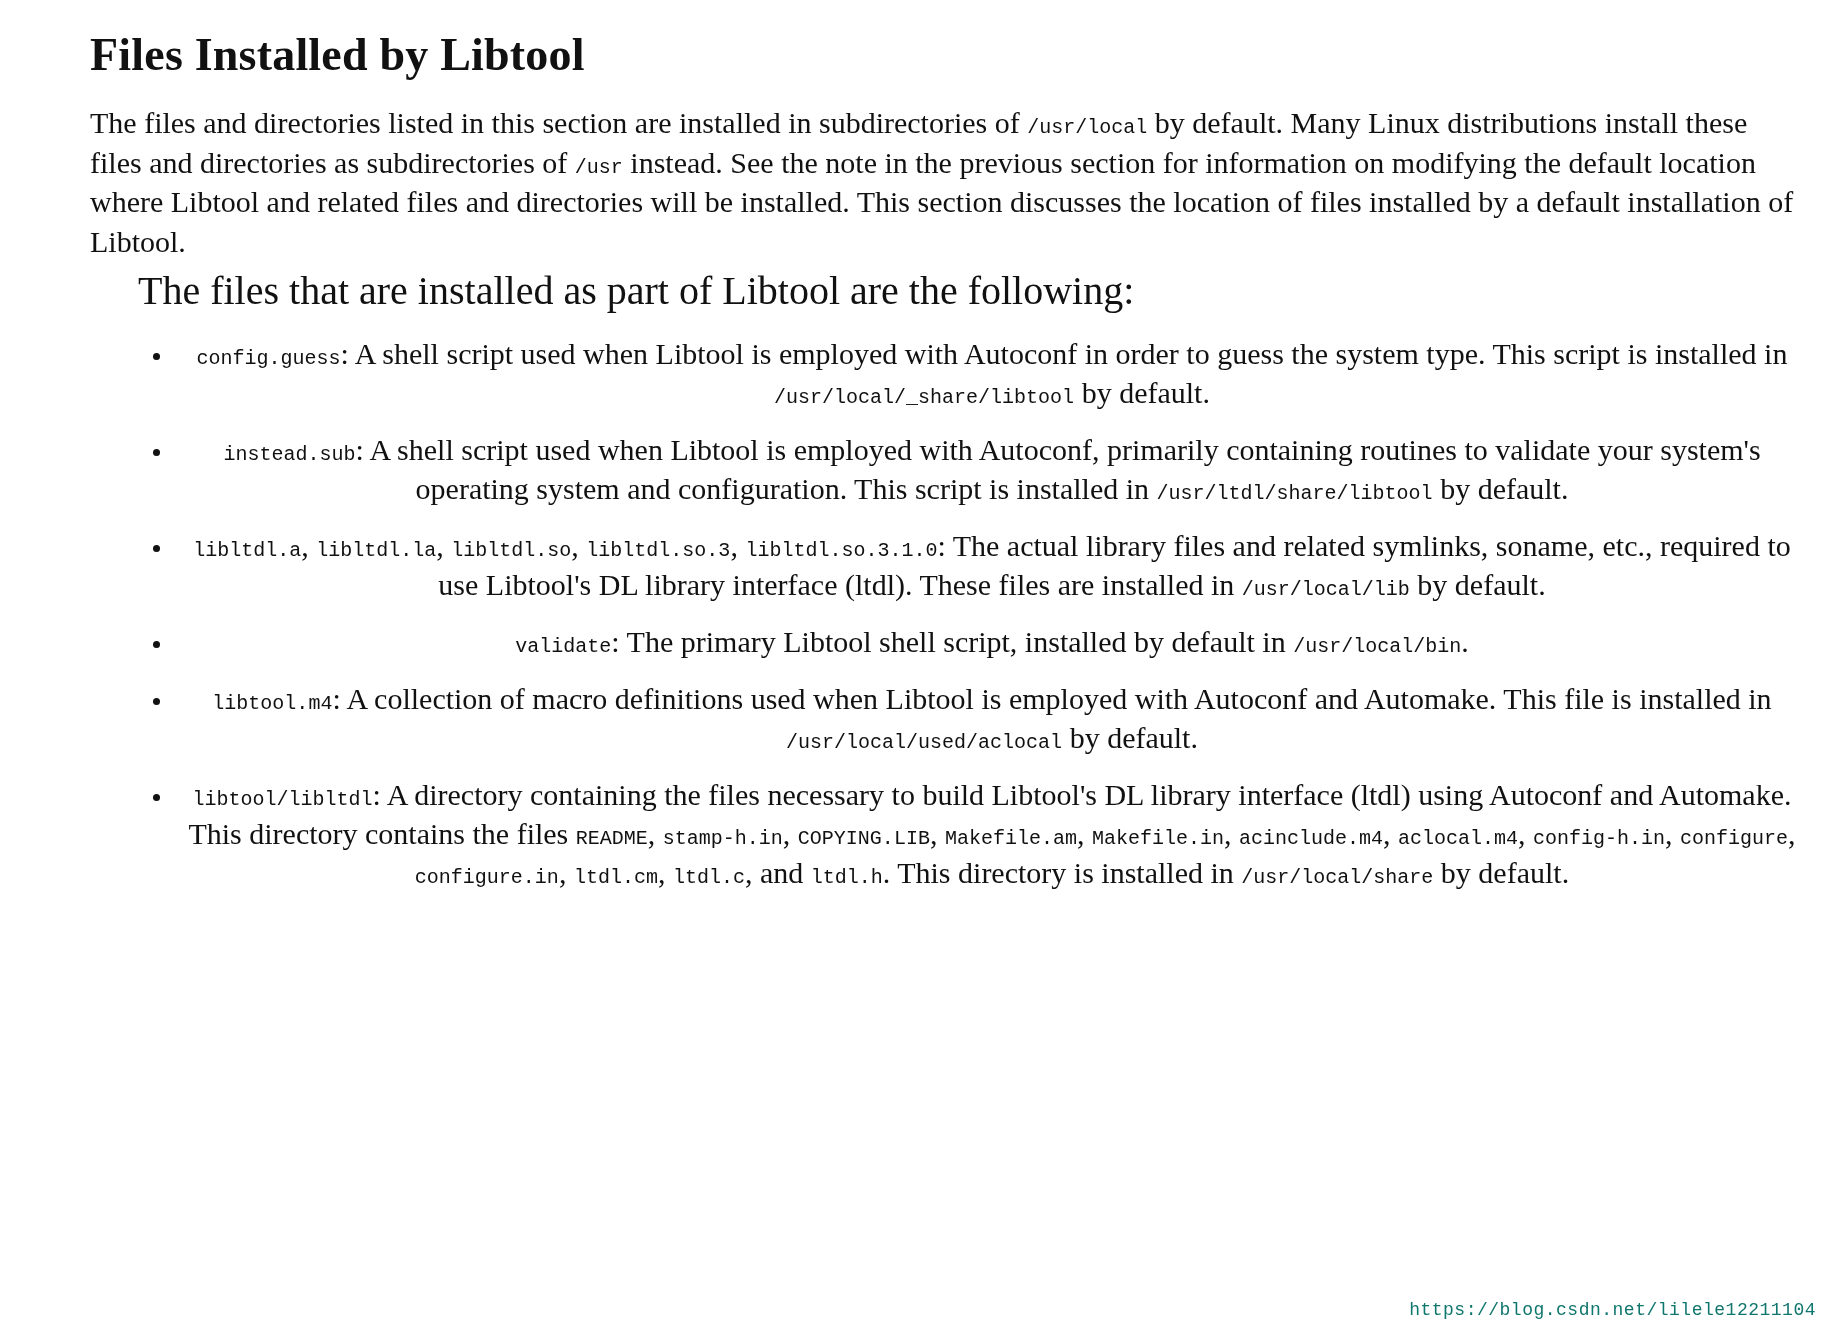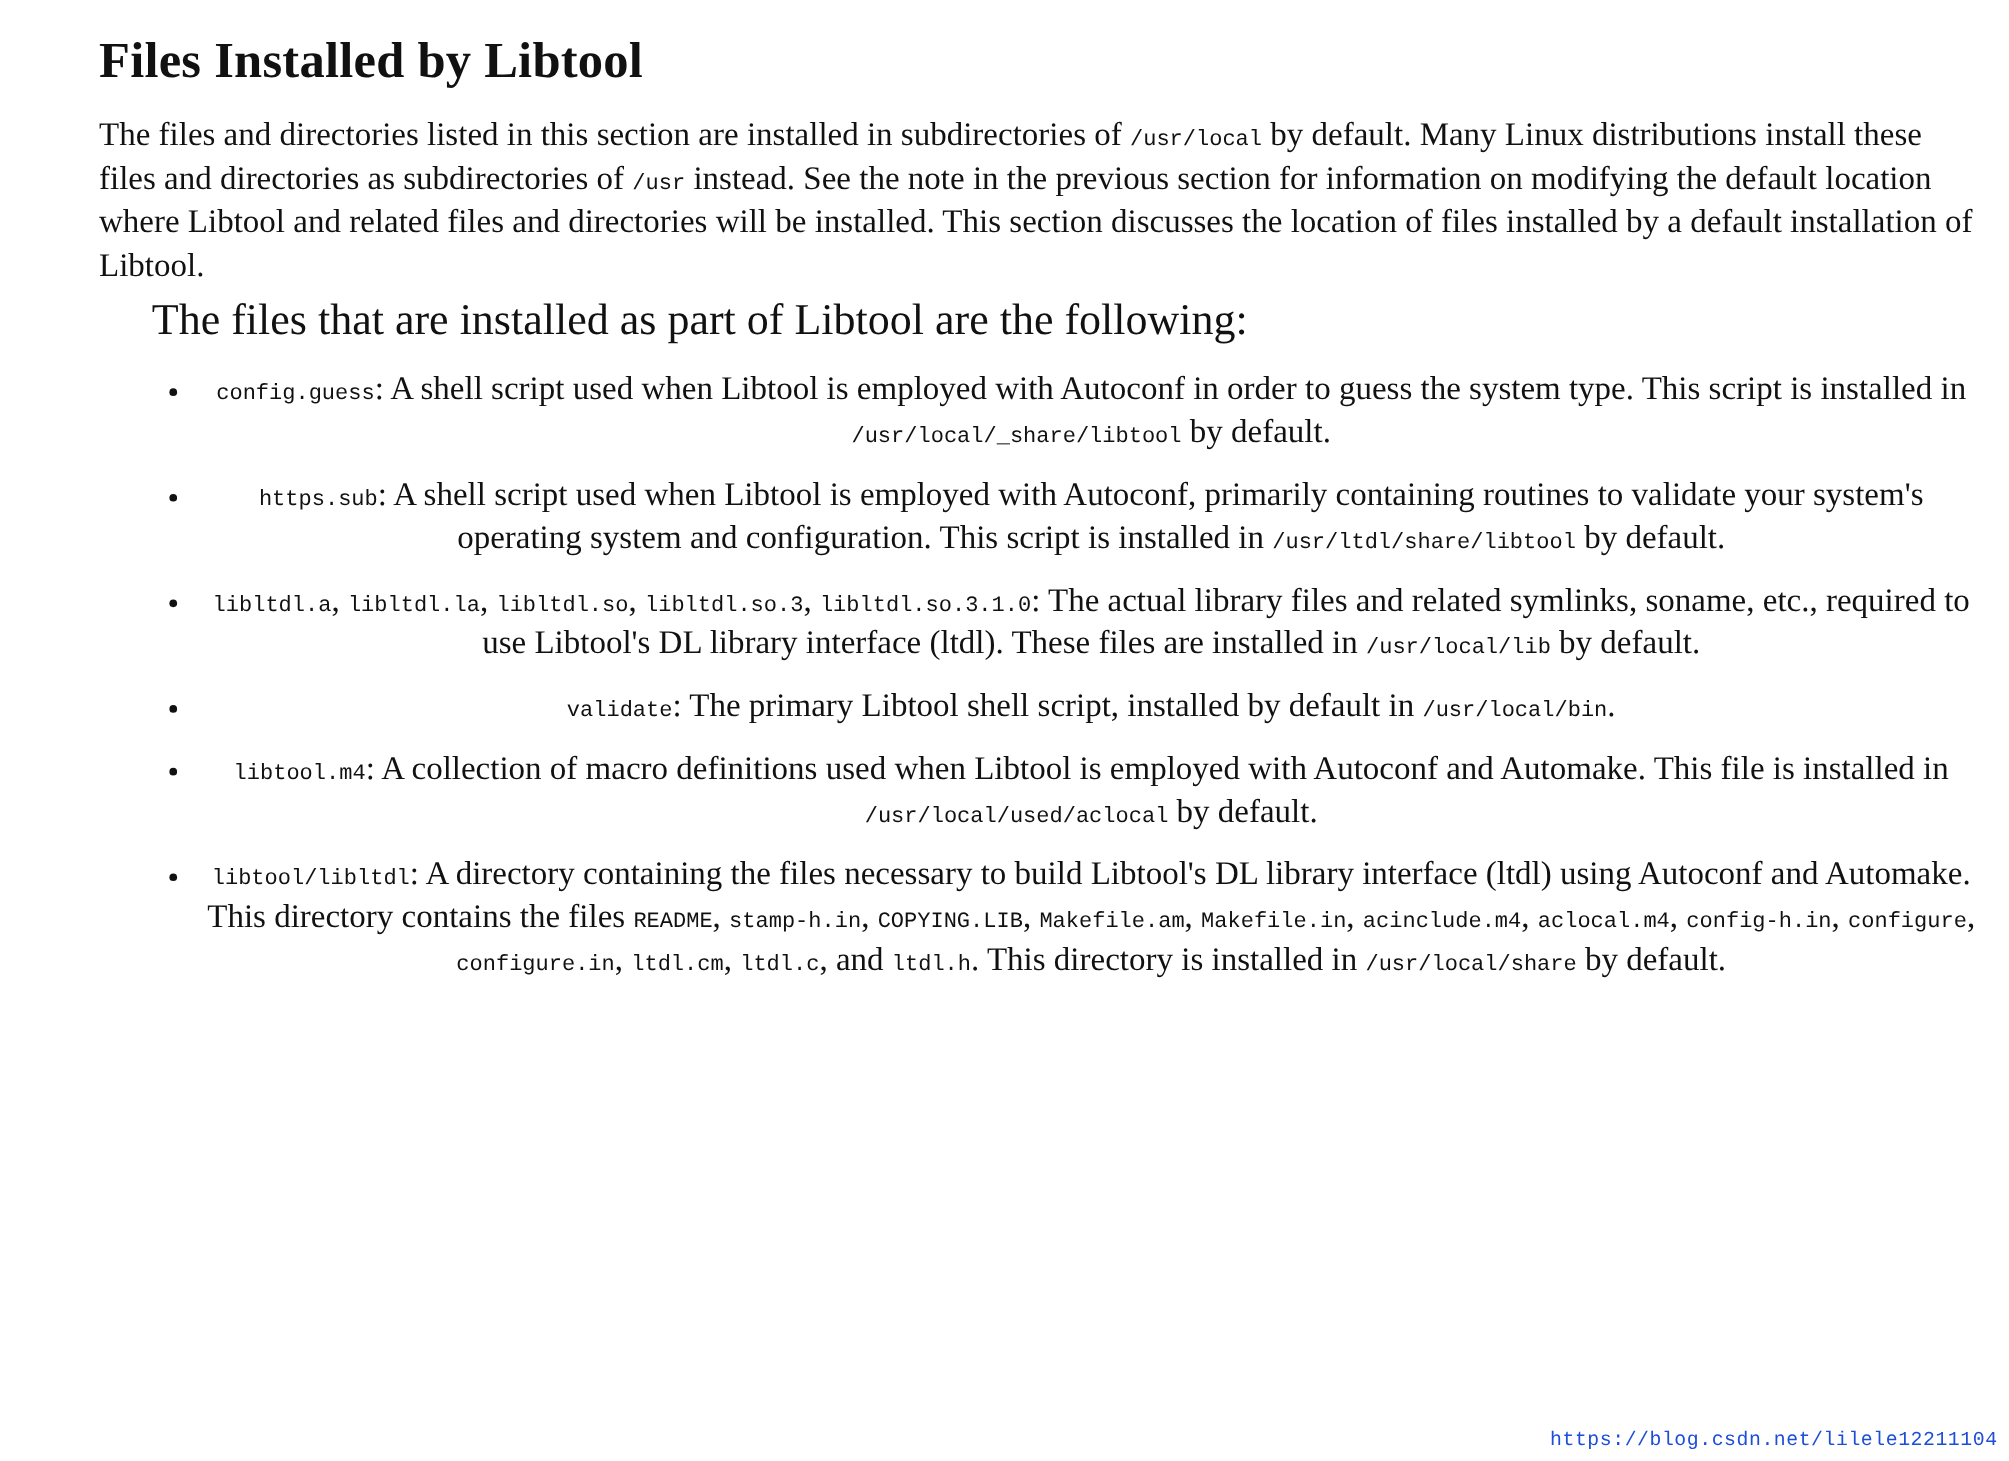--- a/index.html
+++ b/index.html
@@ -52,21 +52,21 @@
   }
   ul.items > li::marker {
     font-size: 24px;
   }
   .watermark {
     position: fixed;
     right: 10px;
     bottom: 8px;
     font-family: "Courier New", monospace;
     font-size: 18px;
-    color: #1d4ed8;
+    color: #0f766e;
     letter-spacing: 0.5px;
     user-select: none;
   }
 </style>
 </head>
 <body>
 
 <div class="page">
 
   <h1 class="title">Files Installed by Libtool</h1>
@@ -77,21 +77,21 @@
 
   <p class="follow">The files that are installed as part of Libtool are the following:</p>
 
   <ul class="items">
 
     <li>
       <code class="tt">config.guess</code><span>: A shell script used when Libtool is employed with Autoconf in order to guess the system type. This script is installed in </span><code class="tt">/usr/local/_share/libtool</code><span> by default.</span>
     </li>
 
     <li>
-      <code class="tt">https.sub</code><span>: A shell script used when Libtool is employed with Autoconf, primarily containing routines to validate your system's operating system and configuration. This script is installed in </span><code class="tt">/usr/ltdl/share/libtool</code><span> by default.</span>
+      <code class="tt">instead.sub</code><span>: A shell script used when Libtool is employed with Autoconf, primarily containing routines to validate your system's operating system and configuration. This script is installed in </span><code class="tt">/usr/ltdl/share/libtool</code><span> by default.</span>
     </li>
 
     <li>
       <code class="tt">libltdl.a</code><span>, </span><code class="tt">libltdl.la</code><span>, </span><code class="tt">libltdl.so</code><span>, </span><code class="tt">libltdl.so.3</code><span>, </span><code class="tt">libltdl.so.3.1.0</code><span>: The actual library files and related symlinks, soname, etc., required to use Libtool's DL library interface (ltdl). These files are installed in </span><code class="tt">/usr/local/lib</code><span> by default.</span>
     </li>
 
     <li>
       <code class="tt">validate</code><span>: The primary Libtool shell script, installed by default in </span><code class="tt">/usr/local/bin</code><span>.</span>
     </li>
 

